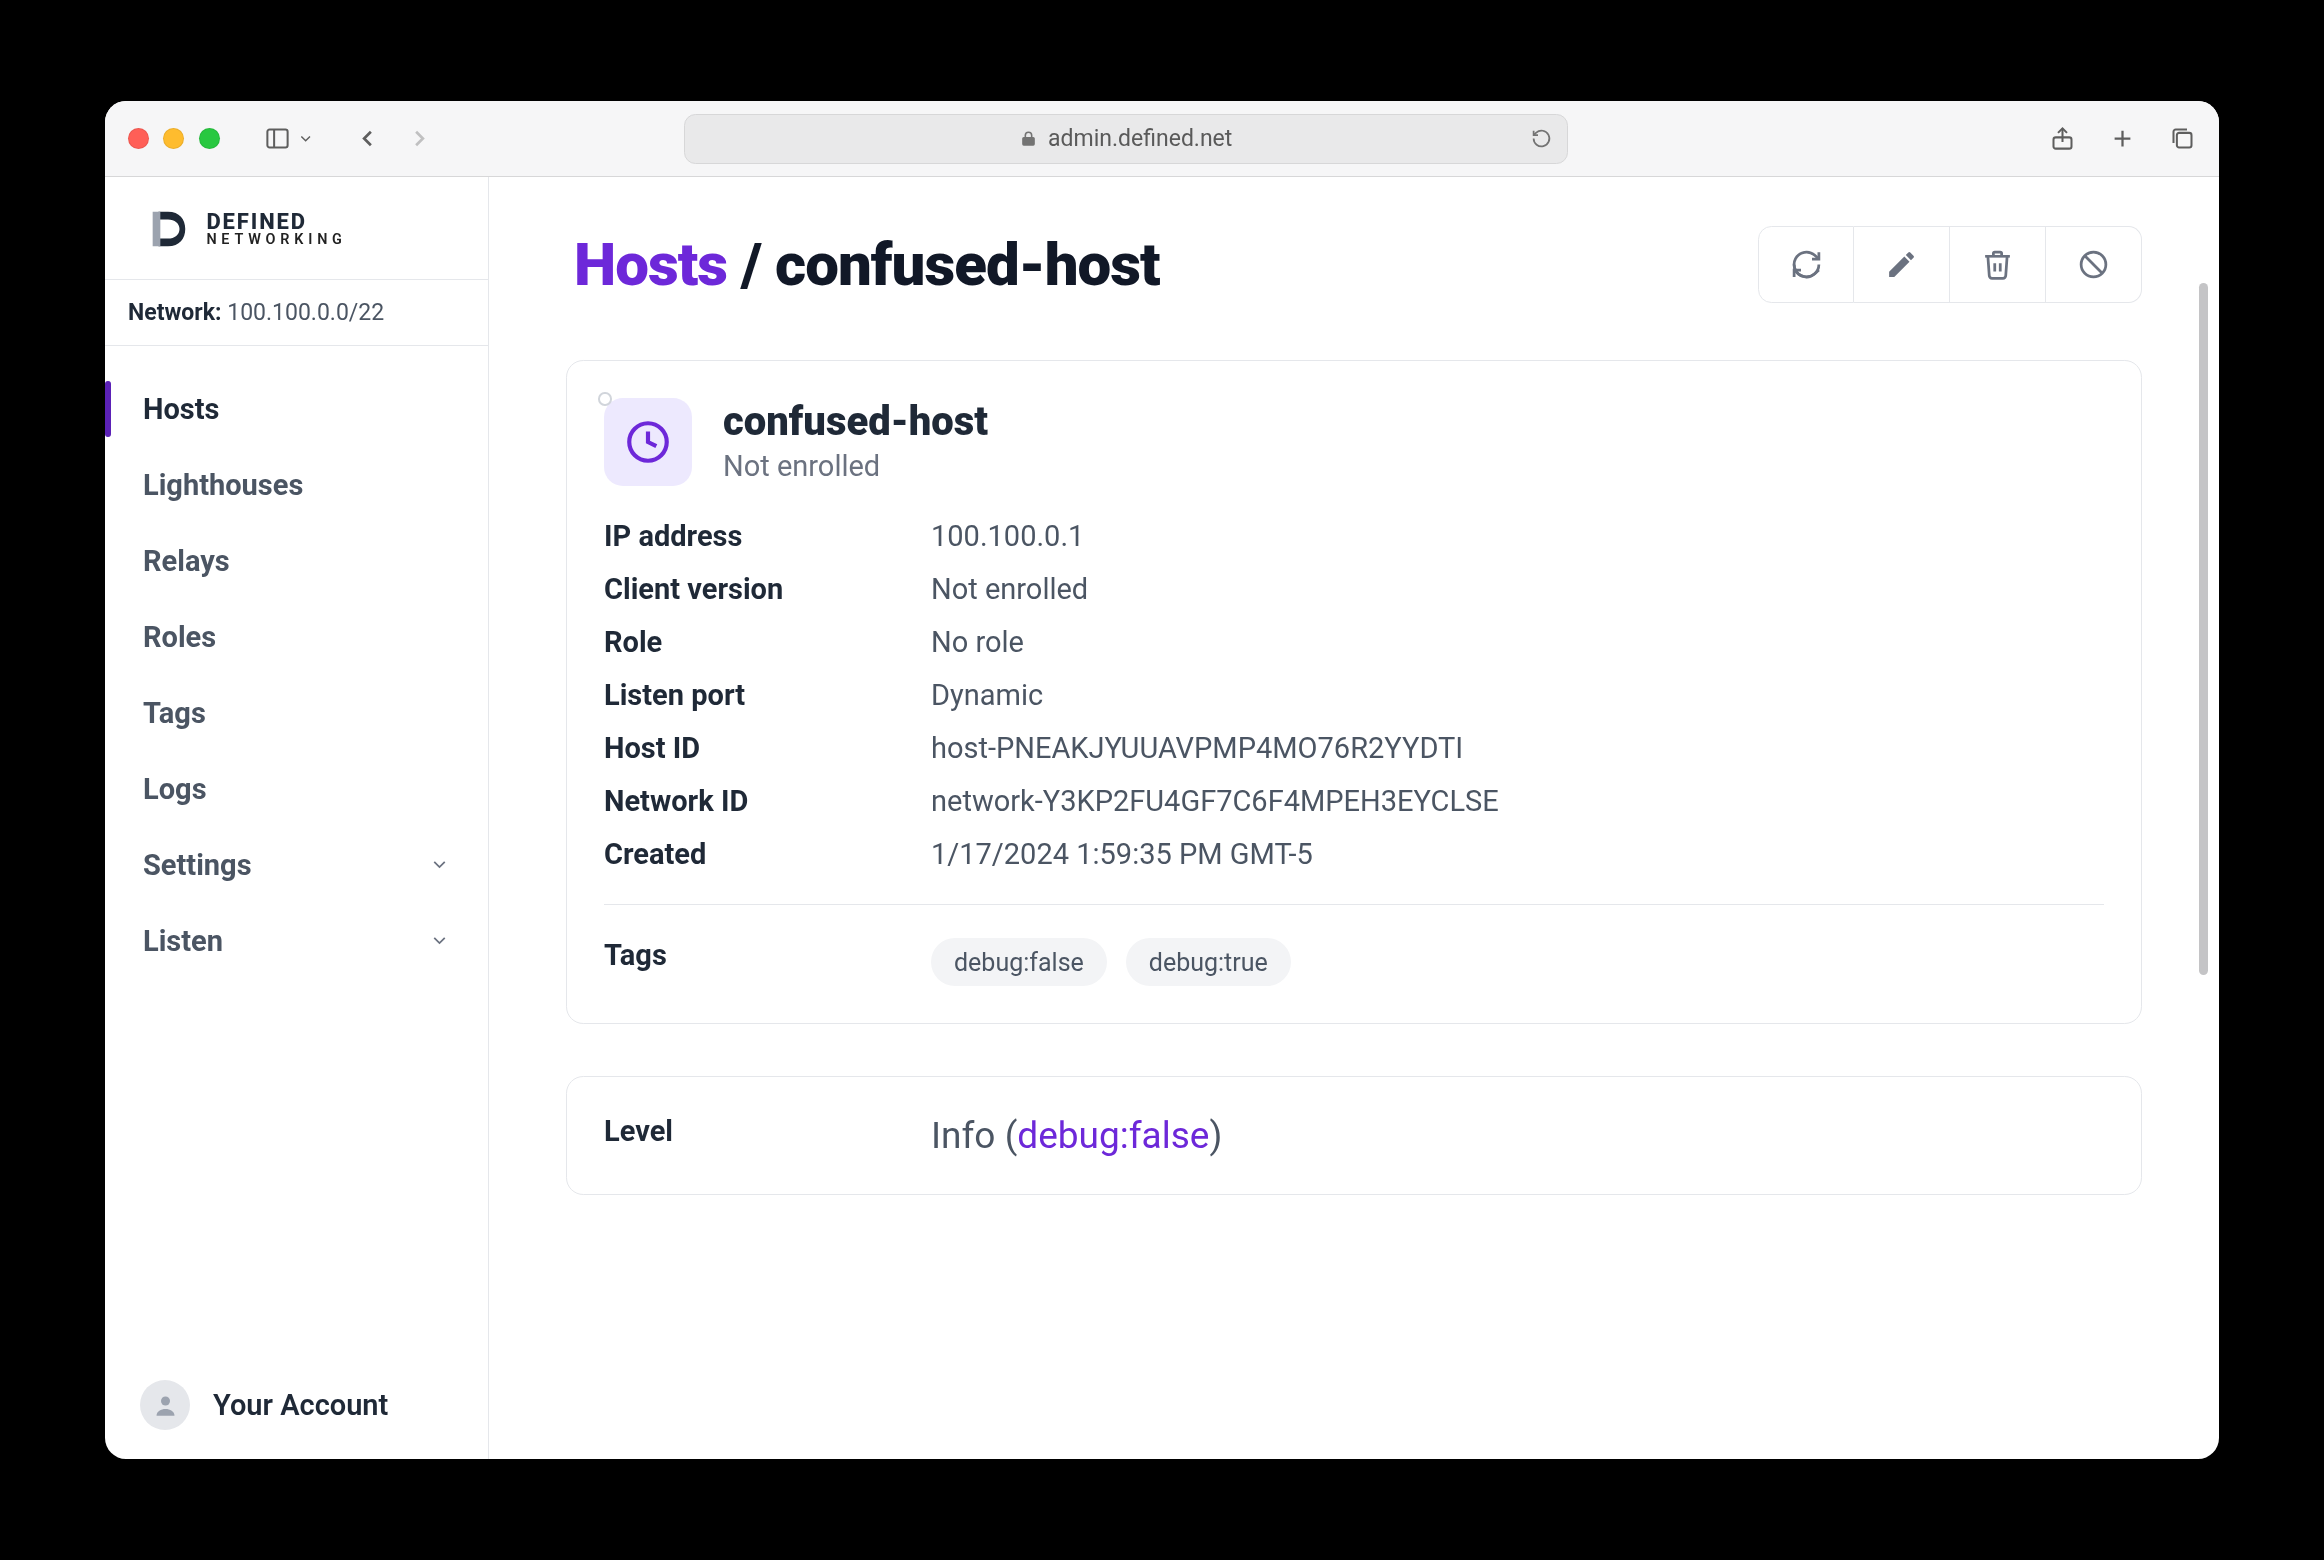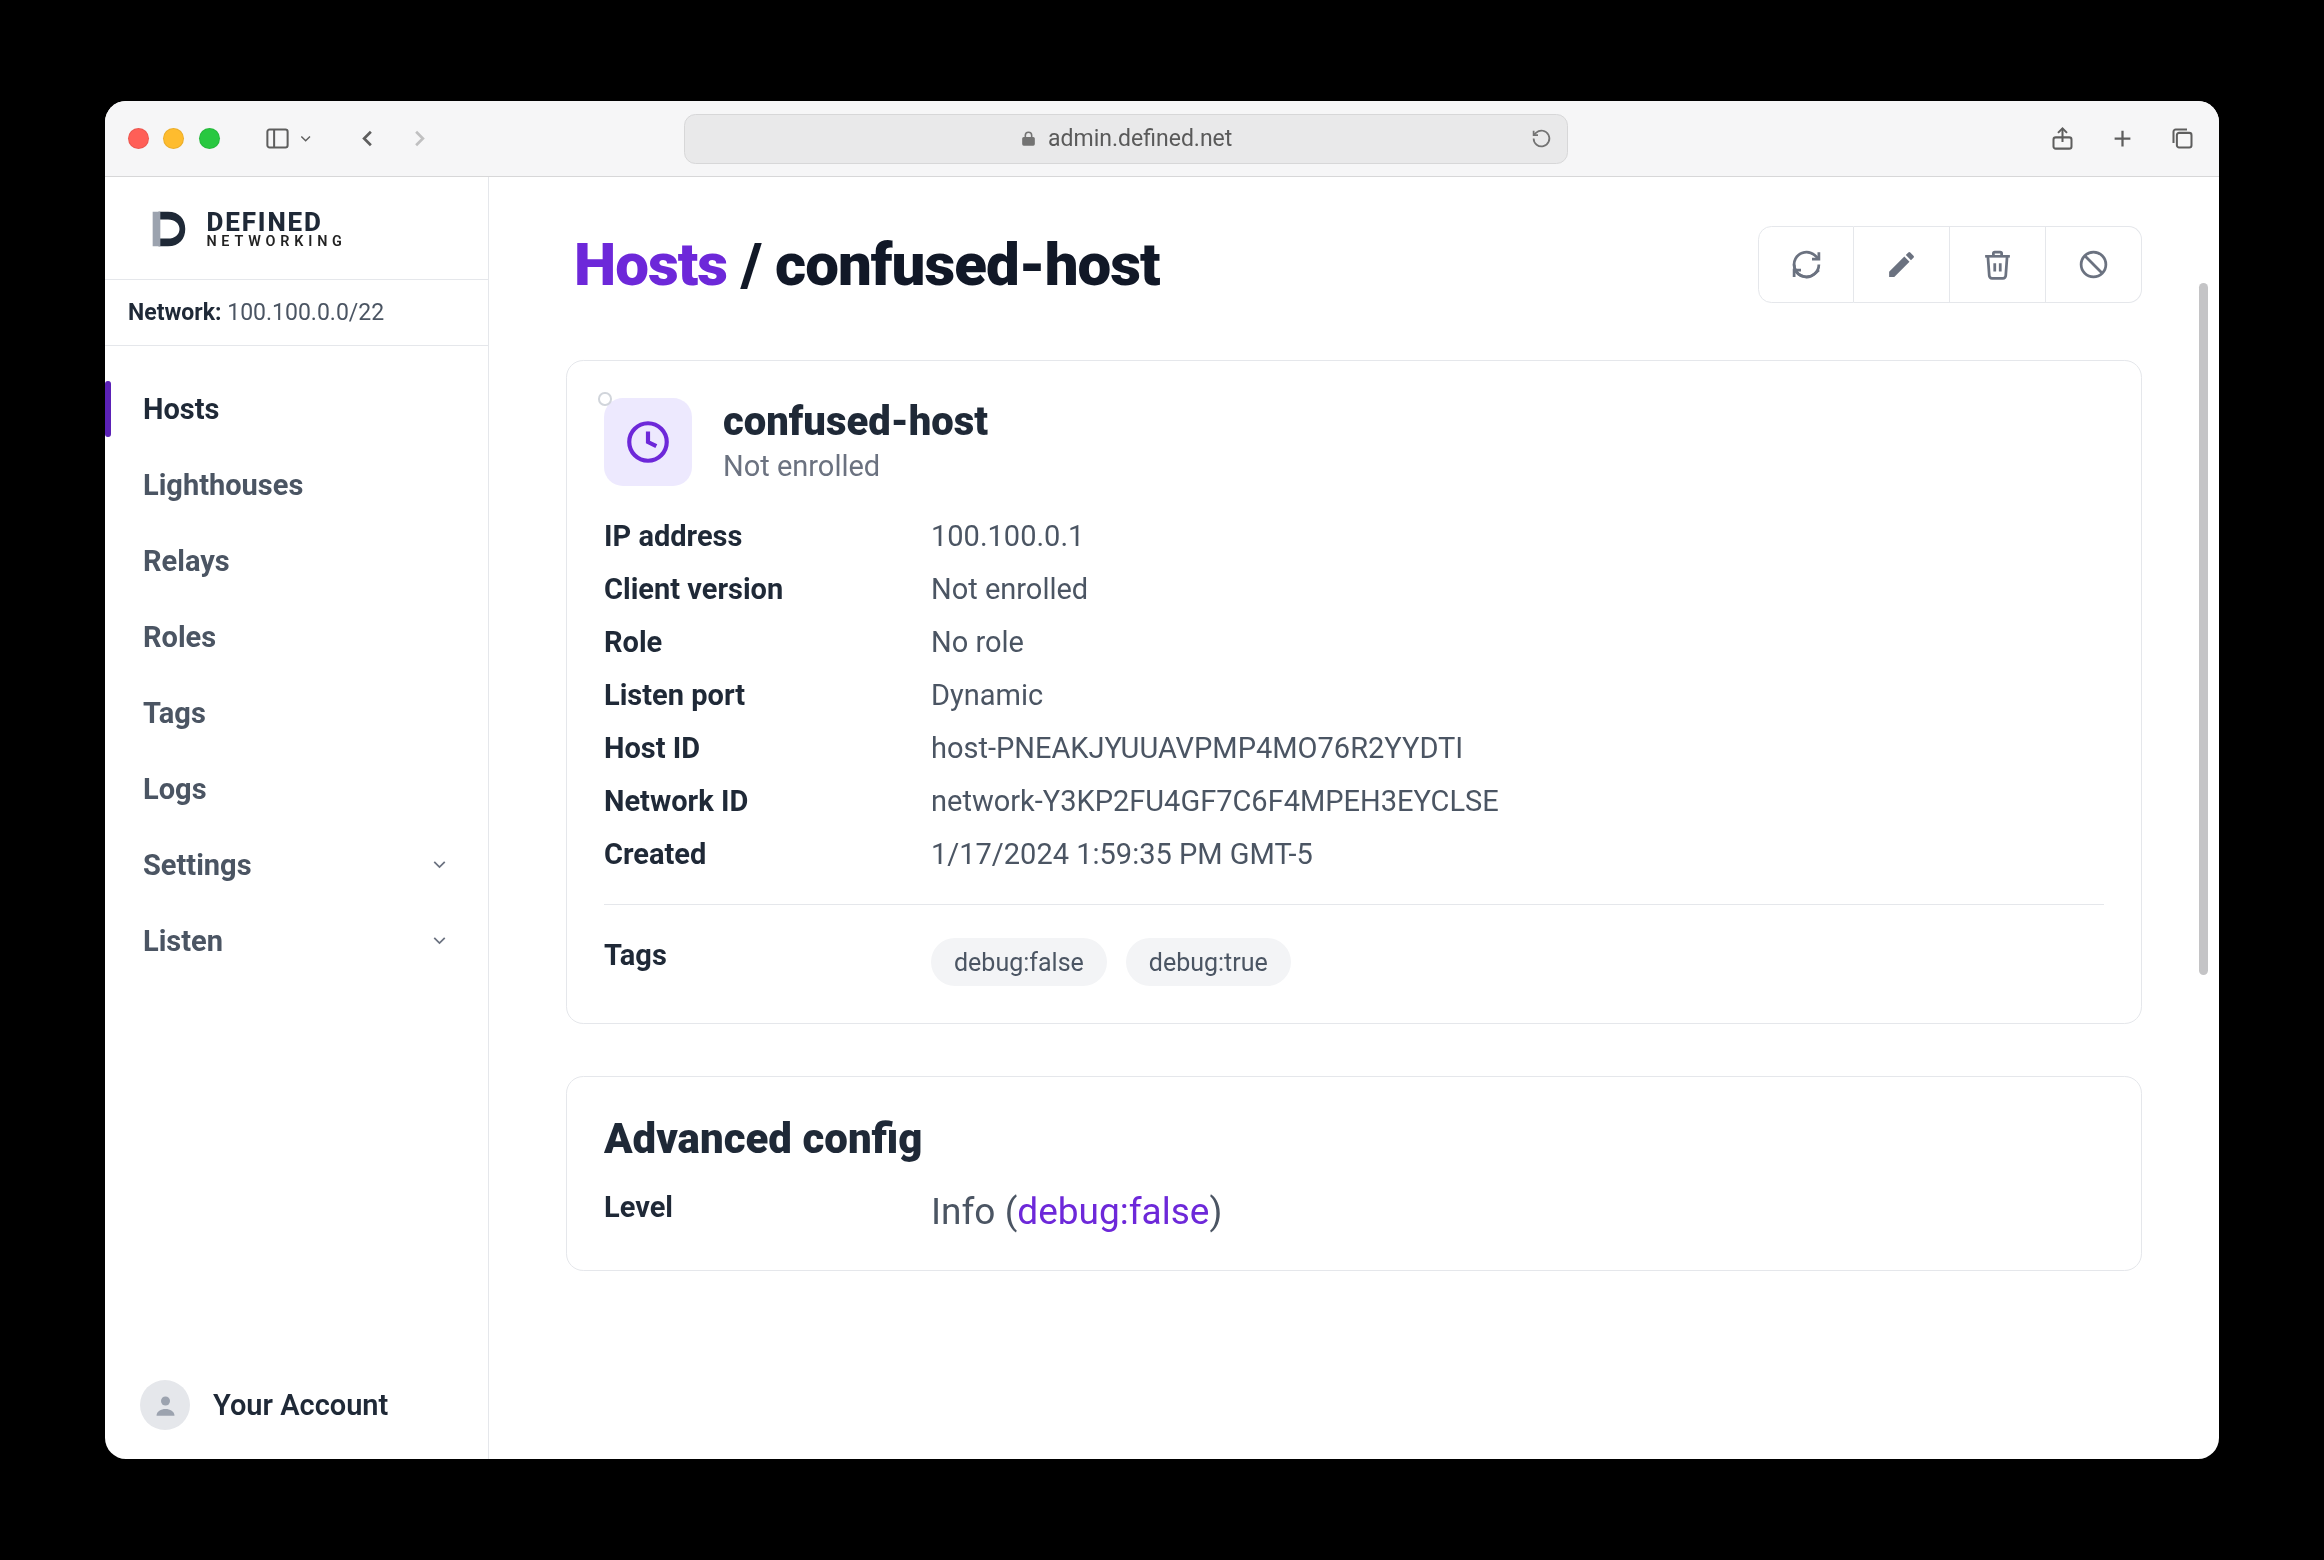--- a/index.html
+++ b/index.html
@@ -92,21 +92,21 @@
   aside.sidebar {
     width: var(--sidebar-w);
     border-right:1px solid var(--border);
     display:flex;
     flex-direction:column;
     overflow:hidden;
   }
   .brand { display:flex; align-items:center; gap:15.4px; padding:29px 40px 27px; border-bottom:1px solid var(--border);}
   .brand-logo{width:46px;height:46px;}
   .brand-text{display:flex;flex-direction:column;line-height:1;}
-  .brand-text .top{font-weight:800; font-size:26px; letter-spacing:1.9px;}
+  .brand-text .top{font-weight:800; font-size:22px; letter-spacing:1.9px;}
   .brand-text .sub{font-size:14.4px; letter-spacing:4.8px; font-weight:600; color:#222;}
 
   .network-row{padding:19px 23px; font-size:23px; color:var(--mid-text); border-bottom:1px solid var(--border);}
   .network-row b{color:var(--dark-text); font-weight:700;}
 
   nav.menu{padding-top:25px; flex:1;}
   .menu-item{
     display:flex; align-items:center; justify-content:space-between;
     padding:21px 38px;
     font-size:29px;
@@ -413,21 +413,20 @@
         <div class="kv">
           <div class="k">Tags</div>
           <div class="v tagrow" id="tagrow">
               <span class="chip">debug:false</span>
               <span class="chip">debug:true</span>
             </div>
         </div>
       </section>
 
       <section class="card">
-        <h2 class="adv">Advanced config</h2>
         <div class="kv">
           <div class="k">Level</div>
           <div class="v adv-val">
             <span>Info (</span><a href="#">debug:false</a><span>)</span>
           </div>
         </div>
       </section>
 
       <div class="vscroll"></div>
     </main>

